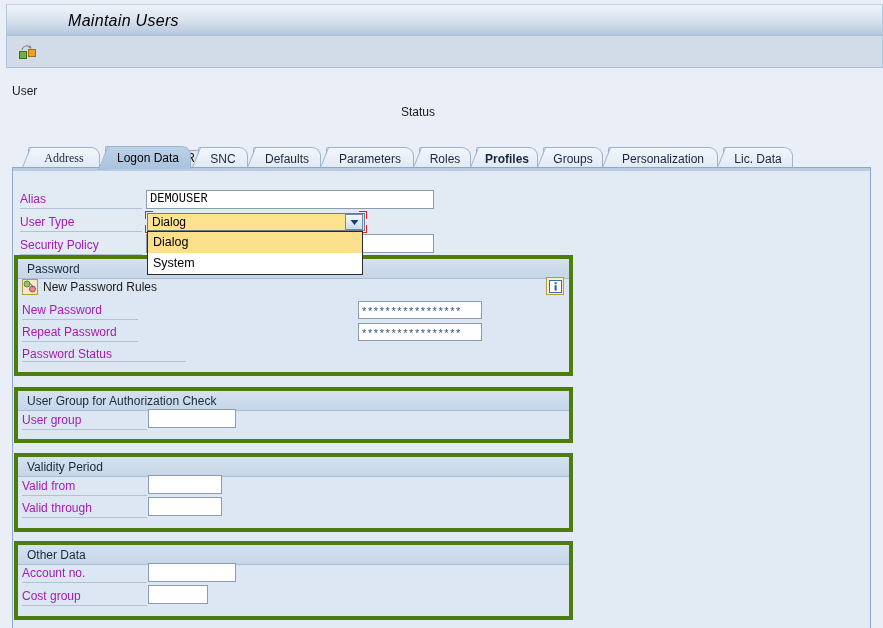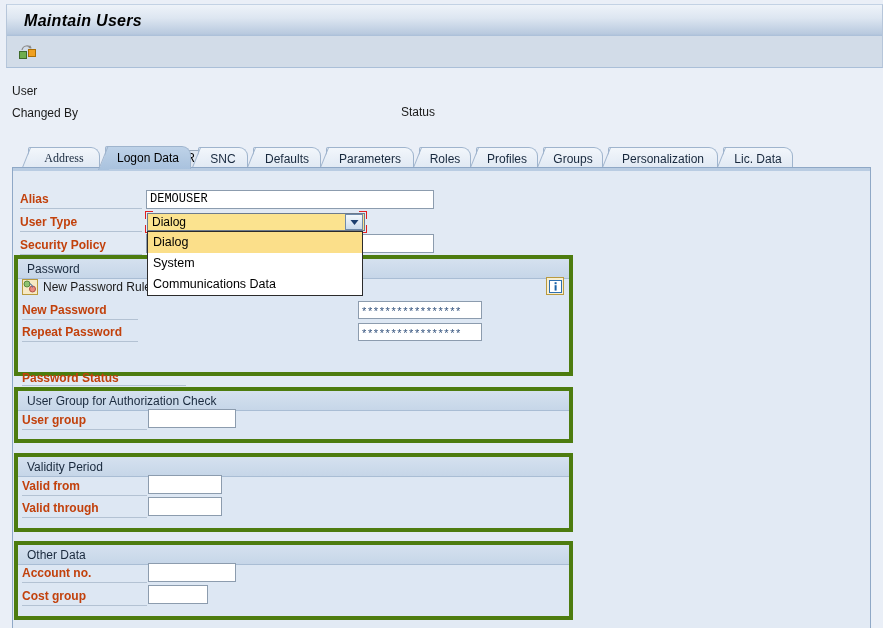--- a/index.html
+++ b/index.html
@@ -27,26 +27,27 @@
     background: linear-gradient(to bottom, #eef3f9 0%, #dde6f1 42%, #b9cadf 92%, #aabfd8 100%);
     border-top: 1px solid #c3d2e4;
     border-left: 1px solid #b6c6da;
     border-right: 1px solid #b6c6da;
     box-sizing: border-box;
     display: flex;
     align-items: center;
   }
   #title-text {
     font-size: 16px;
-    font-weight: bold;
+    font-weight: normal;
     font-style: italic;
     letter-spacing: 0.3px;
     color: #000;
-    padding-left: 17px;
-    white-space: nowrap;
+    padding-left: 25px;
+    white-space: nowrap;
+    margin-left: 36px;
   }
 
   
   #toolbar {
     position: absolute;
     left: 6px;
     top: 36px;
     right: 0px;
     height: 32px;
     background: #d2dce8;
@@ -168,23 +169,22 @@
   #panel-topline {
     position: absolute;
     left: 0; top: 0; right: 0;
     height: 3px;
     background: #b9cce2;
   }
 
   .field-label {
     position: absolute;
     font-size: 12px;
-    color: #c2410c;
-    white-space: nowrap;
-    font-weight: bold;
+    color: #a21caf;
+    white-space: nowrap;
   }
   .label-underline {
     border-bottom: 1px solid #b3c2d3;
   }
   .txt-input {
     position: absolute;
     background: #ffffff;
     border: 1px solid #8c9cae;
     box-sizing: border-box;
     height: 19px;
@@ -335,39 +335,36 @@
   </div>
 </div>
 
 <div id="header-form">
 
   <div class="hdr-row" style="left:12px; top:11px;">
     <span class="hdr-label" style="width:120px;">User</span>
   </div>
   <div class="disp-field" style="position:absolute; left:132px; top:80px; width:90px;">DEMOUSER</div>
 
-  <div class="hdr-row" style="left:12px; top:33px;">
-    <span class="hdr-label" style="width:120px;">Changed By</span>
-  </div>
   <div class="disp-field" style="position:absolute; left:132px; top:102px; width:92px;"></div>
   <div class="disp-field" style="position:absolute; left:226px; top:102px; width:78px;"></div>
   <div class="disp-field" style="position:absolute; left:306px; top:102px; width:56px;">00:00:00</div>
 
   <span class="hdr-label" style="position:absolute; left:401px; top:35px;">Status</span>
   <div class="disp-field" style="position:absolute; left:475px; top:102px; width:167px;">Not saved</div>
 </div>
 
 <div id="tabstrip">
   <div class="tab" style="left:16px;  width:72px;font-family:Liberation Serif, serif;">Address</div>
   <div class="tab active" style="left:93px;  width:86px;">Logon Data</div>
   <div class="tab" style="left:186px; width:50px;">SNC</div>
   <div class="tab" style="left:241px; width:68px;">Defaults</div>
   <div class="tab" style="left:314px; width:88px;">Parameters</div>
   <div class="tab" style="left:407px; width:52px;">Roles</div>
-  <div class="tab" style="left:464px; width:62px;">Profiles</div>
+  <div class="tab" style="left:464px; width:62px;font-weight:bold;">Profiles</div>
   <div class="tab" style="left:531px; width:60px;">Groups</div>
   <div class="tab" style="left:596px; width:110px;">Personalization</div>
   <div class="tab" style="left:711px; width:70px;">Lic. Data</div>
 </div>
 
 <div id="main-panel">
   <div id="panel-topline"></div>
 </div>
 
 <div class="field-label label-underline" style="position:absolute; left:20px; top:192px; width:122px; padding-bottom:2px;">Alias</div>
@@ -408,21 +405,21 @@
   </svg>
   <span style="font-size:12px; color:#1a1a1a;">New Password Rules</span>
 </div>
 
 <div class="field-label label-underline" style="position:absolute; left:22px; top:303px; width:116px; padding-bottom:2px;">New Password</div>
 <div class="pwd-input" style="left:358px; top:301px; width:124px;">*****************</div>
 
 <div class="field-label label-underline" style="position:absolute; left:22px; top:325px; width:116px; padding-bottom:2px;">Repeat Password</div>
 <div class="pwd-input" style="left:358px; top:323px; width:124px;">*****************</div>
 
-<div class="field-label label-underline" style="position:absolute; left:22px; top:347px; width:164px; padding-bottom:0;margin-top:24px;">Password Status</div>
+<div class="field-label label-underline" style="position:absolute; left:22px; top:347px; width:164px; padding-bottom:0;">Password Status</div>
 
 <div id="info-btn">
   <svg width="13" height="13" viewBox="0 0 13 13">
     <rect x="0.5" y="0.5" width="12" height="12" fill="#ffffff" stroke="#2f6fae"></rect>
     <rect x="5.6" y="2.2" width="2" height="2" fill="#1a63a8"></rect>
     <rect x="5.6" y="5.2" width="2" height="5.4" fill="#1a63a8"></rect>
   </svg>
 </div>
 
 <div class="groupbox" style="left:14px; top:387px; width:559px; height:56px;">
@@ -445,14 +442,13 @@
 </div>
 <div class="field-label label-underline" style="position:absolute; left:22px; top:566px; width:125px; padding-bottom:2px;">Account no.</div>
 <div class="txt-input" style="left:148px; top:563px; width:88px;"></div>
 
 <div class="field-label label-underline" style="position:absolute; left:22px; top:589px; width:125px; padding-bottom:2px;">Cost group</div>
 <div class="txt-input" style="left:148px; top:585px; width:60px;"></div>
 
 <div id="dropdown-list">
   <div class="dd-item selected">Dialog</div>
   <div class="dd-item">System</div>
-  <div class="dd-item">Communications Data</div>
 </div>
 
 </body></html>

